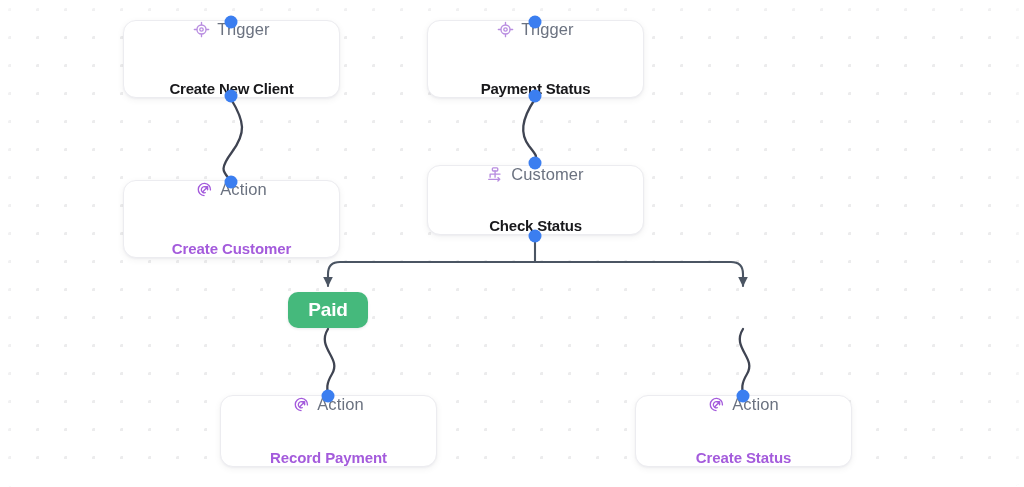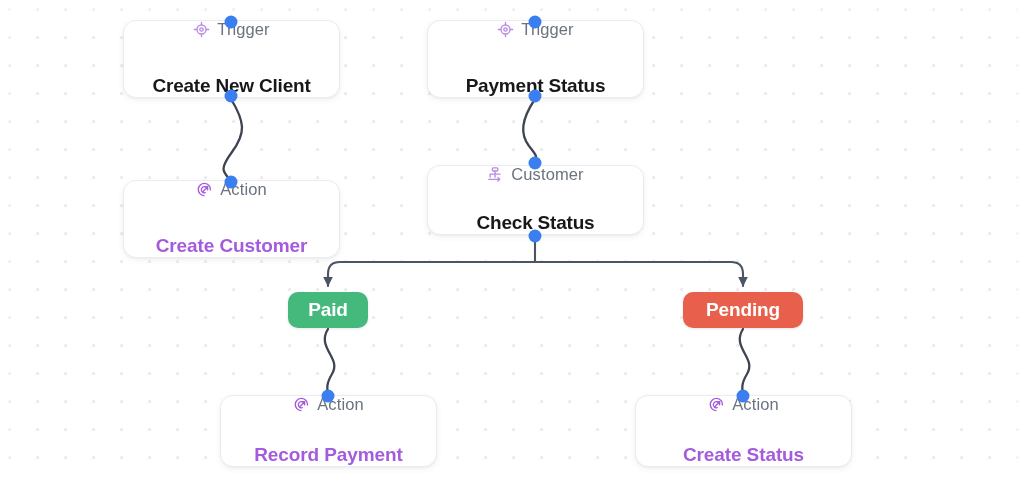--- a/index.html
+++ b/index.html
@@ -73,21 +73,21 @@
     letter-spacing: 0.1px;
   }
   .node-kind .ico {
     display: block;
     width: 17px;
     height: 17px;
   }
   .node-kind .ico svg { display: block; }
 
   .node-title {
-    font-size: 19px;
+    font-size: 15px;
     font-weight: 700;
     color: #18181b;
     line-height: 1.15;
     letter-spacing: -0.2px;
   }
   .node-title.accent {
     color: #a45bdc;
     font-weight: 700;
     letter-spacing: -0.1px;
   }
@@ -227,23 +227,20 @@
       </span>
       <span>Action</span>
     </div>
     <div class="node-title accent">Create Status</div>
   </div>
 
   <div class="pill" style="left:288px; top:292px; width:80px; height:36px; background:#45b97c;">
     <span>Paid</span>
   </div>
 
-  <div class="pill" style="left:683px; top:292px; width:120px; height:36px; background:#e8604c;">
-    <span>Pending</span>
-  </div>
 
   <div class="port" style="left:231px; top:22px;"></div>
   <div class="port" style="left:231px; top:96px;"></div>
   <div class="port" style="left:535px; top:22px;"></div>
   <div class="port" style="left:535px; top:96px;"></div>
   <div class="port" style="left:231px; top:182px;"></div>
   <div class="port" style="left:535px; top:163px;"></div>
   <div class="port" style="left:535px; top:236px;"></div>
   <div class="port" style="left:328px; top:396px;"></div>
   <div class="port" style="left:743px; top:396px;"></div>

